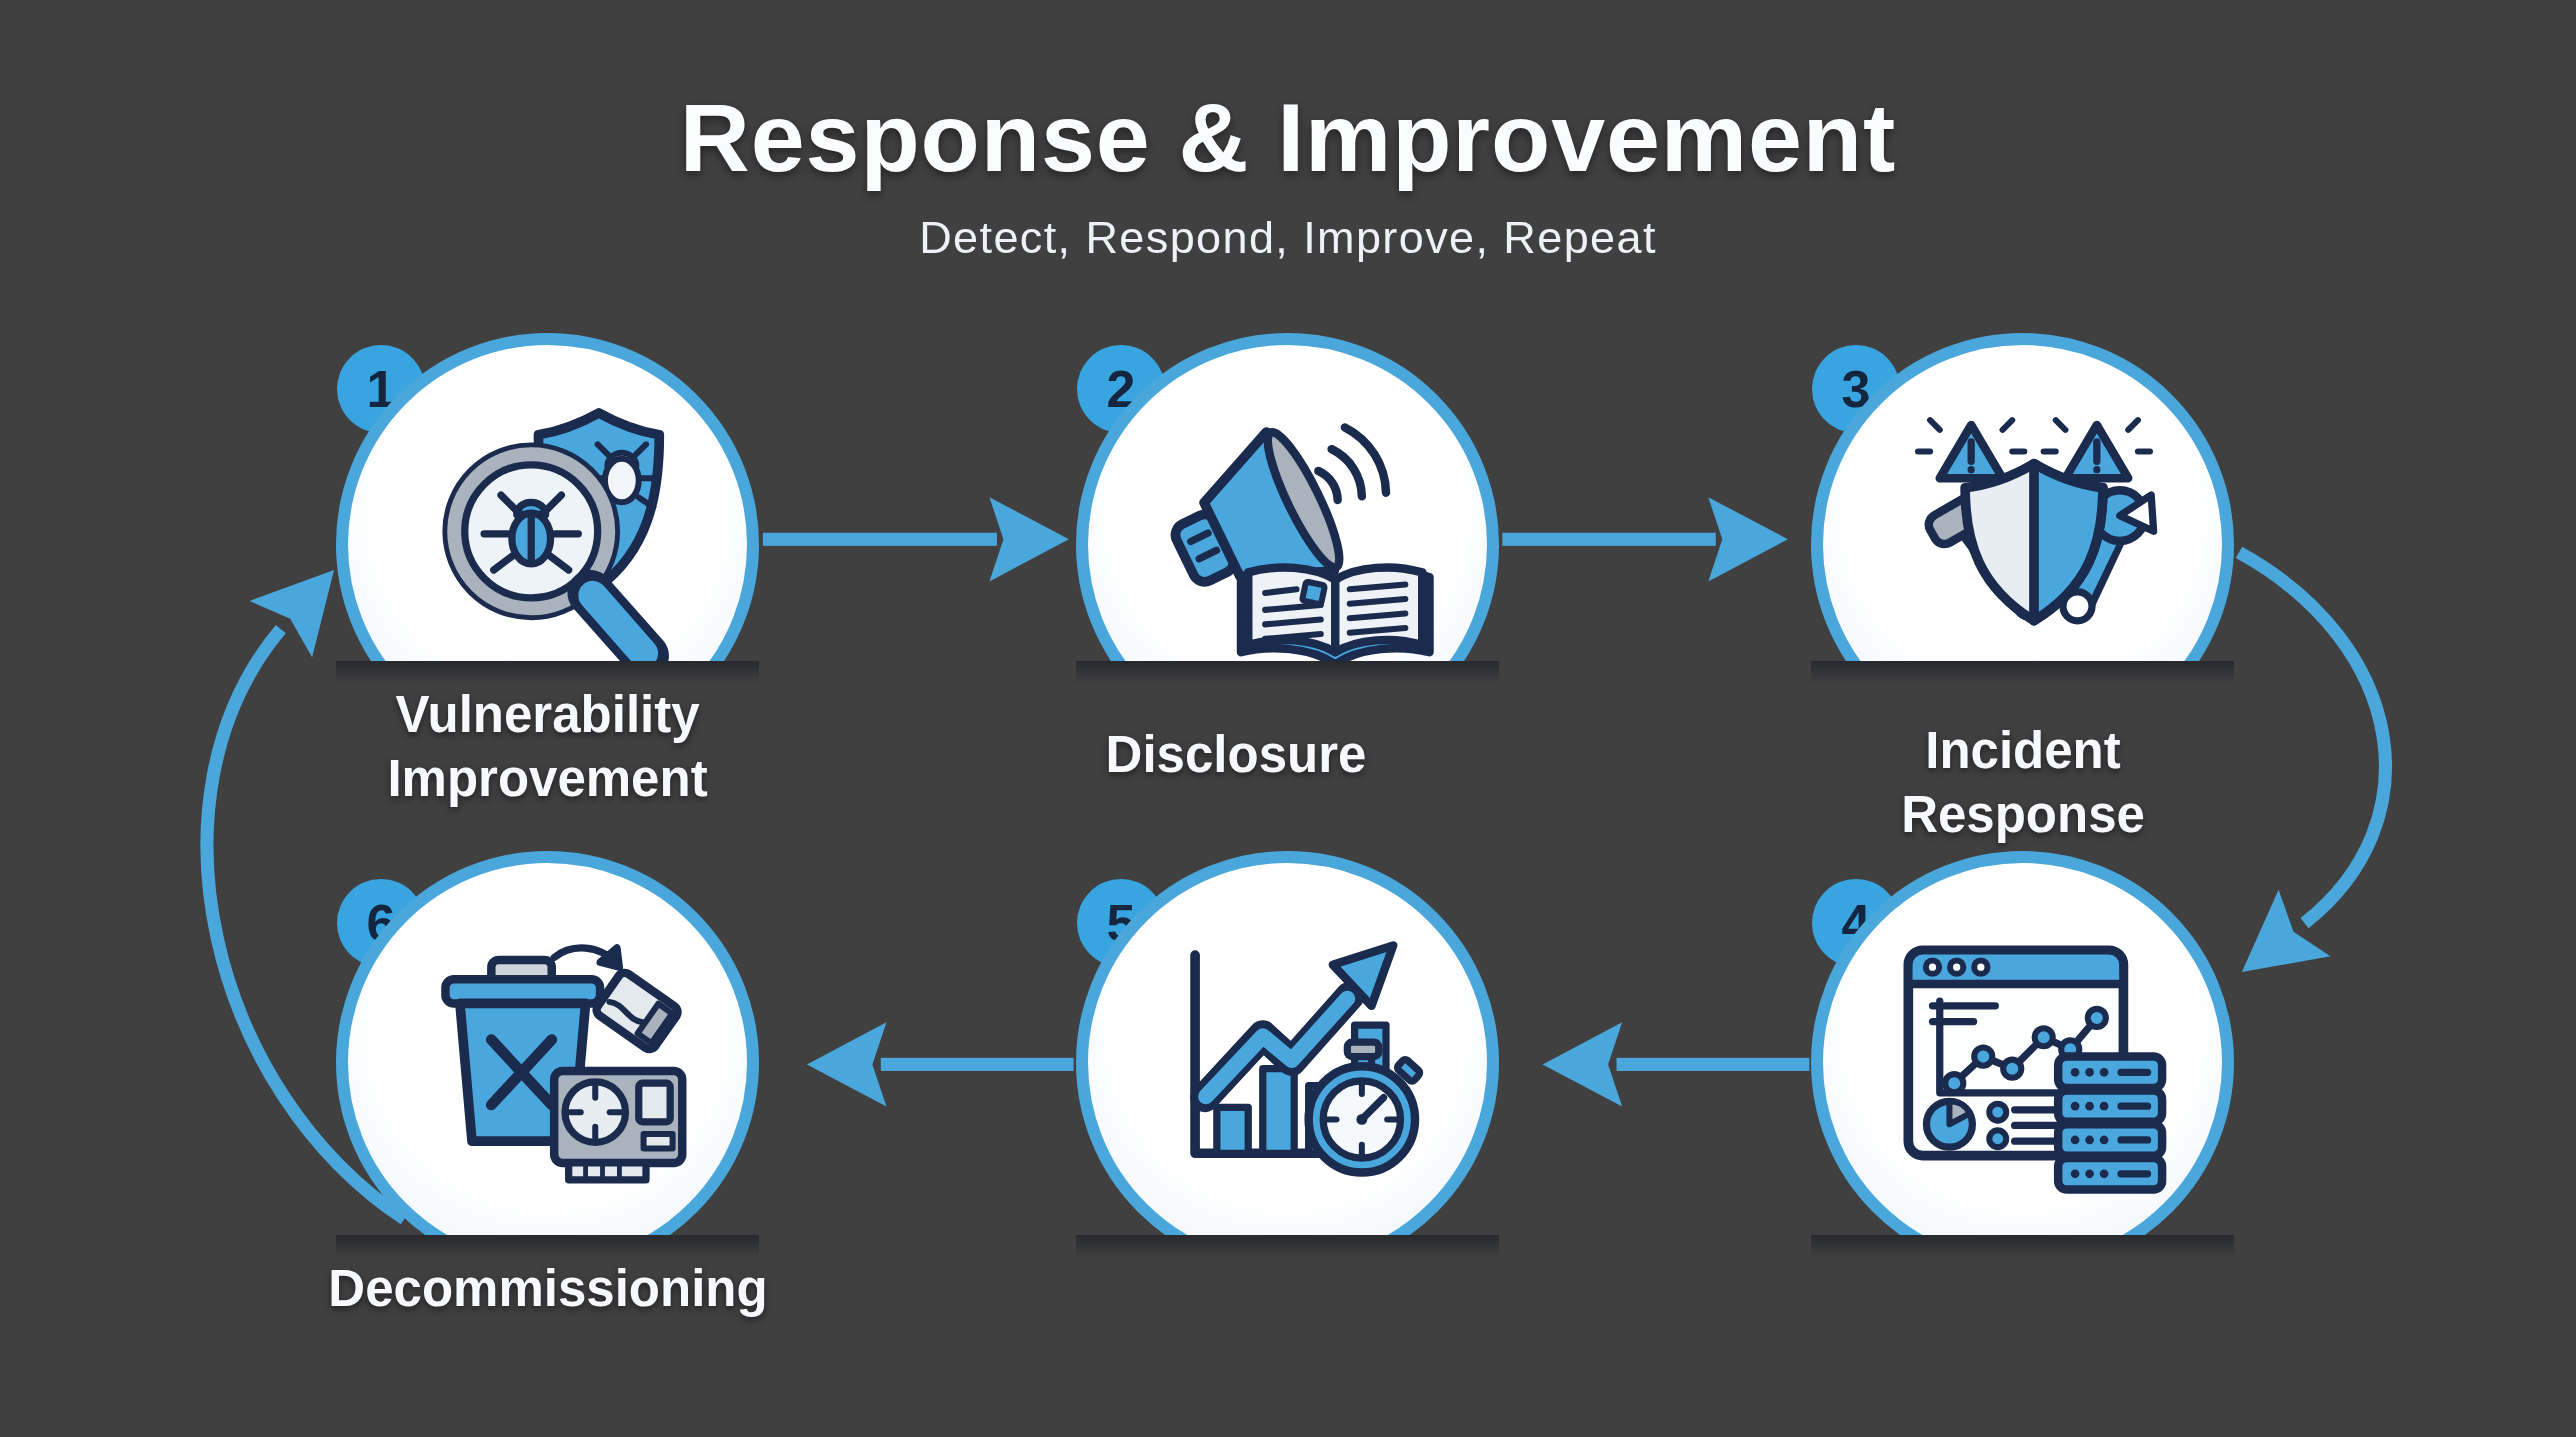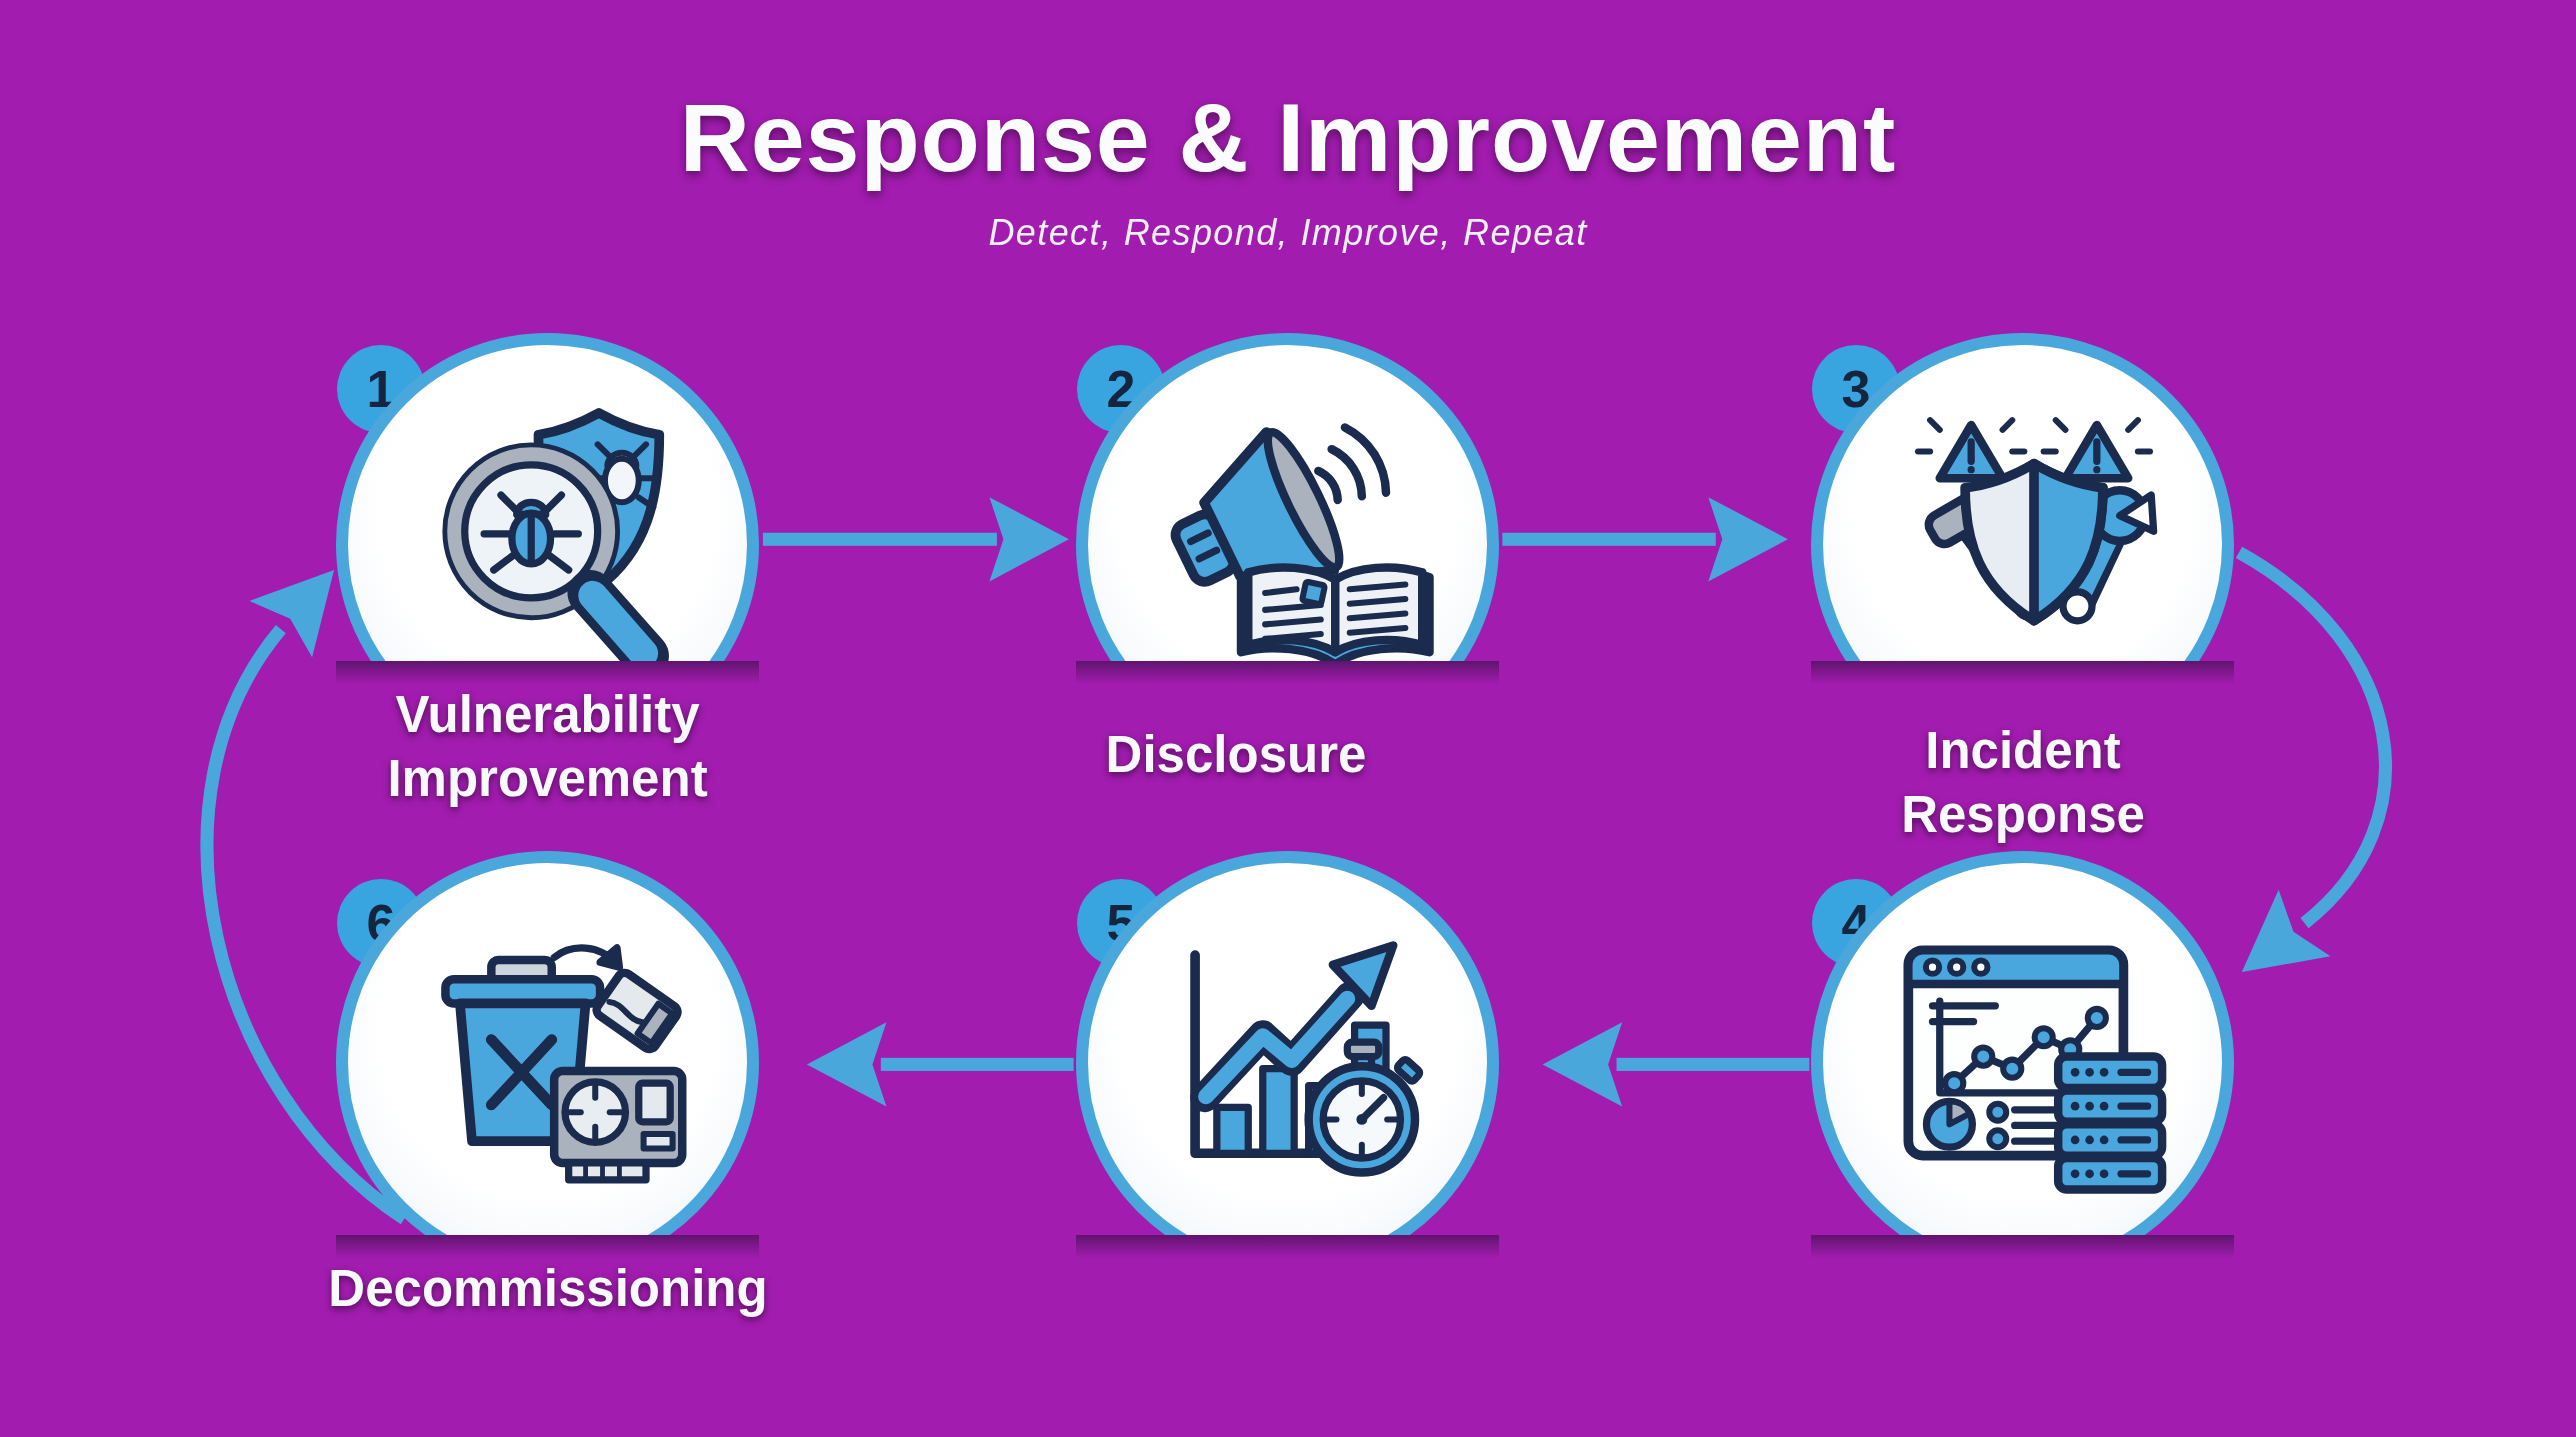--- a/index.html
+++ b/index.html
@@ -1,29 +1,29 @@
 <!DOCTYPE html>
 <html style="font-size:15px"><head>
 <meta charset="utf-8">
 <style>
   html,body{margin:0;padding:0;background:#0e1830;}
   #canvas{
     position:relative;width:2576px;height:1438px;overflow:hidden;
-    background:#a21caf;
+    background:#404040;
     font-family:"Liberation Sans","DejaVu Sans",sans-serif;
   }
   
   .title{
     position:absolute;left:0;top:82px;width:100%;text-align:center;
     font-size:97px;font-weight:bold;letter-spacing:0.9px;color:#fbfcfe;
     text-shadow:0 3.7px 9.4px rgba(0,0,0,.45);
   }
   .subtitle{
     position:absolute;left:0;top:212px;width:100%;text-align:center;
-    font-size:36px;font-weight:normal;letter-spacing:1.4px;color:#eef1f7;font-style:italic;
+    font-size:45px;font-weight:normal;letter-spacing:1.4px;color:#eef1f7;
   }
   
   .node{position:absolute;width:423px;height:423px;}
   .badge{
     position:absolute;width:88px;height:88px;border-radius:50%;
     background:#38a5e0;color:#13253f;z-index:1;
     display:flex;align-items:center;justify-content:center;
     font-size:52px;font-weight:bold;
   }
   .row1 .badge{left:0.9px;top:12px;}

